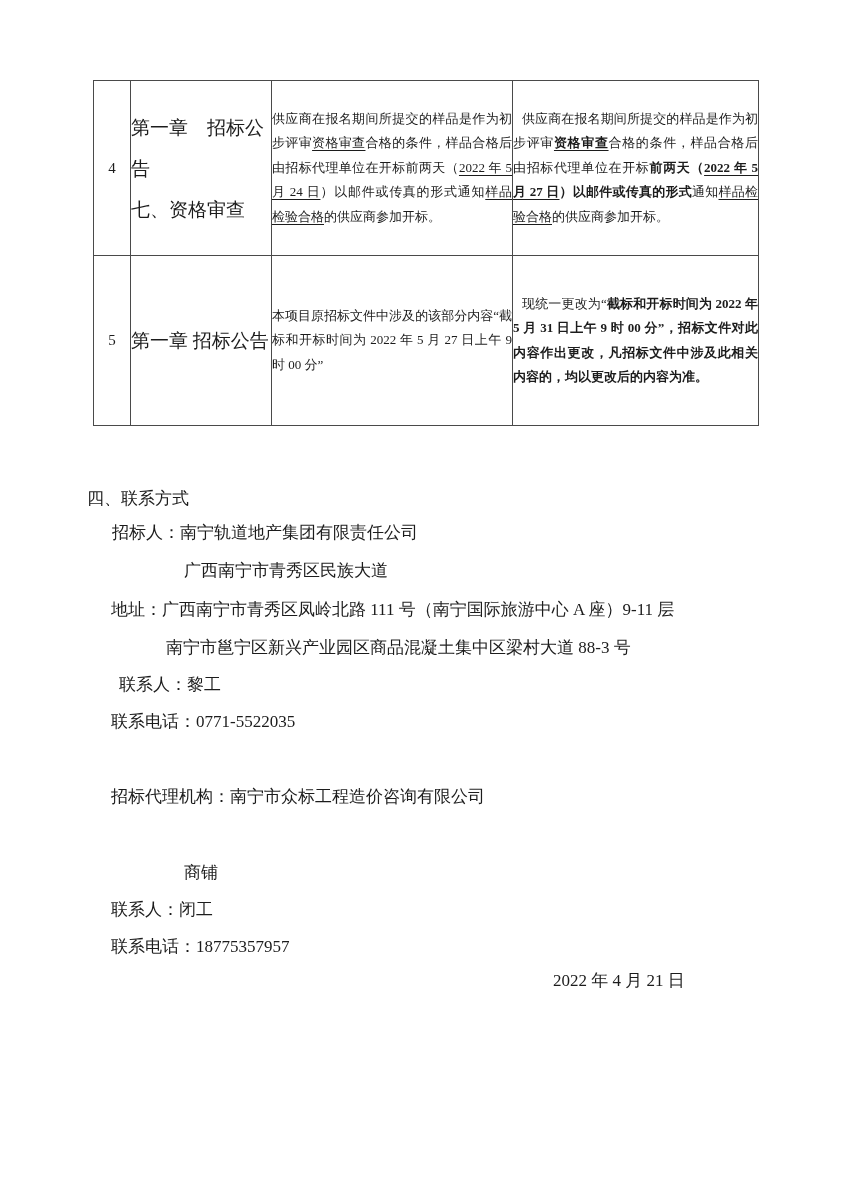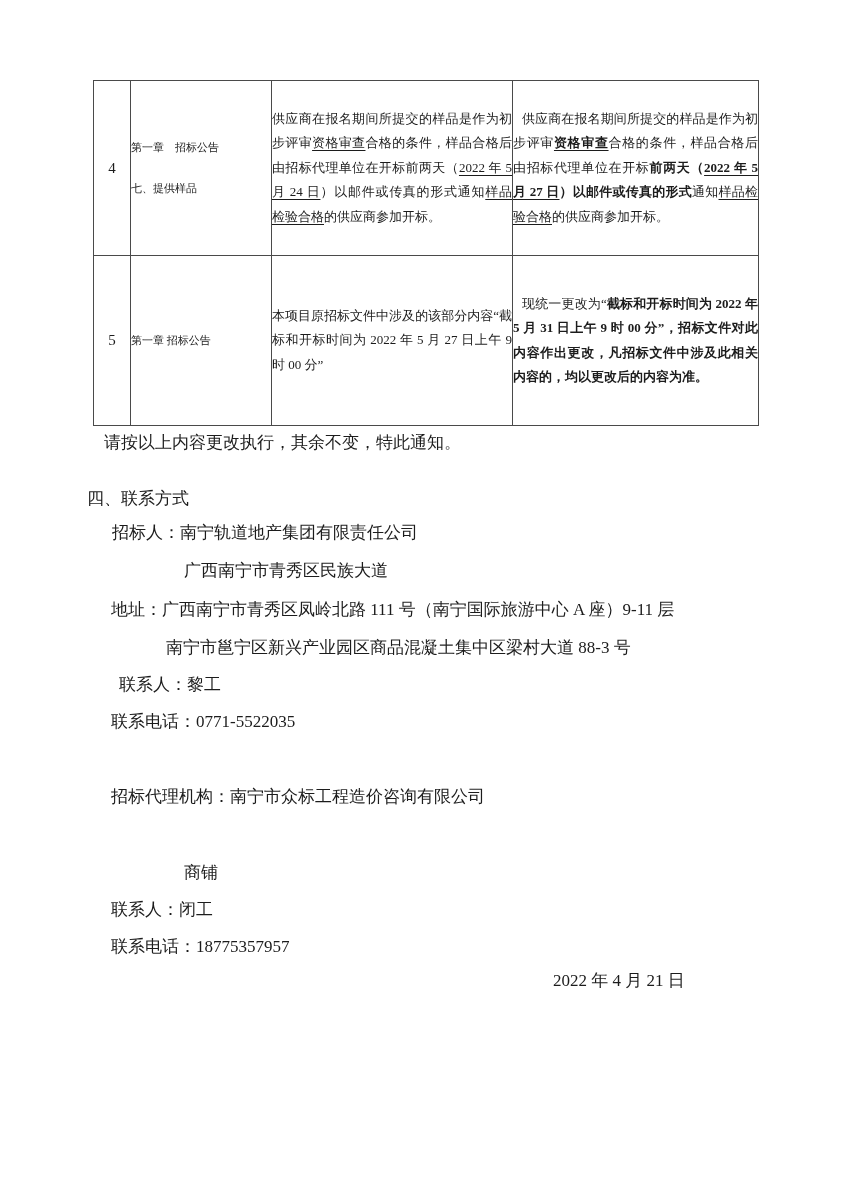--- a/index.html
+++ b/index.html
@@ -21,21 +21,21 @@
     table-layout:fixed;
   }
   table.change-table td {
     border:1px solid #4a4a4a;
     vertical-align:middle;
     padding:0;
   }
   tr.row-a { height:175px; }
   tr.row-b { height:170px; }
   td.c-num  { text-align:center; font-size:15px; }
-  td.c-sec  { font-size:11px; line-height:41px; padding-left:11px; }
+  td.c-sec  { font-size:19px; line-height:41px; padding-left:11px; }
   td.c-txt  {
     font-size:13px;
     line-height:24.5px;
     padding:3px 8px;
     text-align:justify;
   }
   td.c-rev  { text-indent:9px; }
   .u { text-decoration:underline; text-underline-offset:3px; }
   .b { font-weight:700; }
 
@@ -71,37 +71,36 @@
       <col style="width:37px">
         <col style="width:141px">
         <col style="width:241px">
         <col style="width:246px">
     </colgroup>
     <tbody>
       <tr class="row-a">
         <td class="c-num">4</td>
         <td class="c-sec">
           <div>第一章　招标公告</div>
-          <div>七、提供样品</div>
+          <div>七、资格审查</div>
         </td>
         <td class="c-txt c-orig"><span>供应商在报名期间所提交的样品是作为初步评审</span><span class="u">资格审查</span><span>合格的条件，样品合格后由招标代理单位在开标前两天（</span><span class="u">2022 年 5 月 24 日</span><span>）以邮件或传真的形式通知</span><span class="u">样品检验合格</span><span>的供应商参加开标。</span></td>
         <td class="c-txt c-rev"><span>供应商在报名期间所提交的样品是作为初步评审</span><span class="b u">资格审查</span><span>合格的条件，样品合格后由招标代理单位在开标</span><span class="b">前两天（</span><span class="b u">2022 年 5 月 27 日</span><span class="b">）以邮件或传真的形式</span><span>通知</span><span class="u">样品检验合格</span><span>的供应商参加开标。</span></td>
       </tr>
       <tr class="row-b">
         <td class="c-num">5</td>
         <td class="c-sec">
           <div>第一章 招标公告</div>
         </td>
         <td class="c-txt c-orig"><span>本项目原招标文件中涉及的该部分内容“截标和开标时间为 2022 年 5 月 27 日上午 9 时 00 分”</span></td>
         <td class="c-txt c-rev"><span>现统一更改为“</span><span class="b">截标和开标时间为 2022 年 5 月 31 日上午 9 时 00 分”，招标文件对此内容作出更改，凡招标文件中涉及此相关内容的，均以更改后的内容为准。</span></td>
       </tr>
     </tbody>
   </table>
 
-  <div class="txt note">请按以上内容更改执行，其余不变，特此通知。</div>
 
   <div class="txt heading">四、联系方式</div>
 
   <div class="txt t1">招标人：南宁轨道地产集团有限责任公司</div>
   <div class="txt t2">广西南宁市青秀区民族大道</div>
   <div class="txt t3">地址：广西南宁市青秀区凤岭北路 111 号（南宁国际旅游中心 A 座）9-11 层</div>
   <div class="txt t4">南宁市邕宁区新兴产业园区商品混凝土集中区梁村大道 88-3 号</div>
   <div class="txt t5">联系人：黎工</div>
   <div class="txt t6">联系电话：0771-5522035</div>
 

